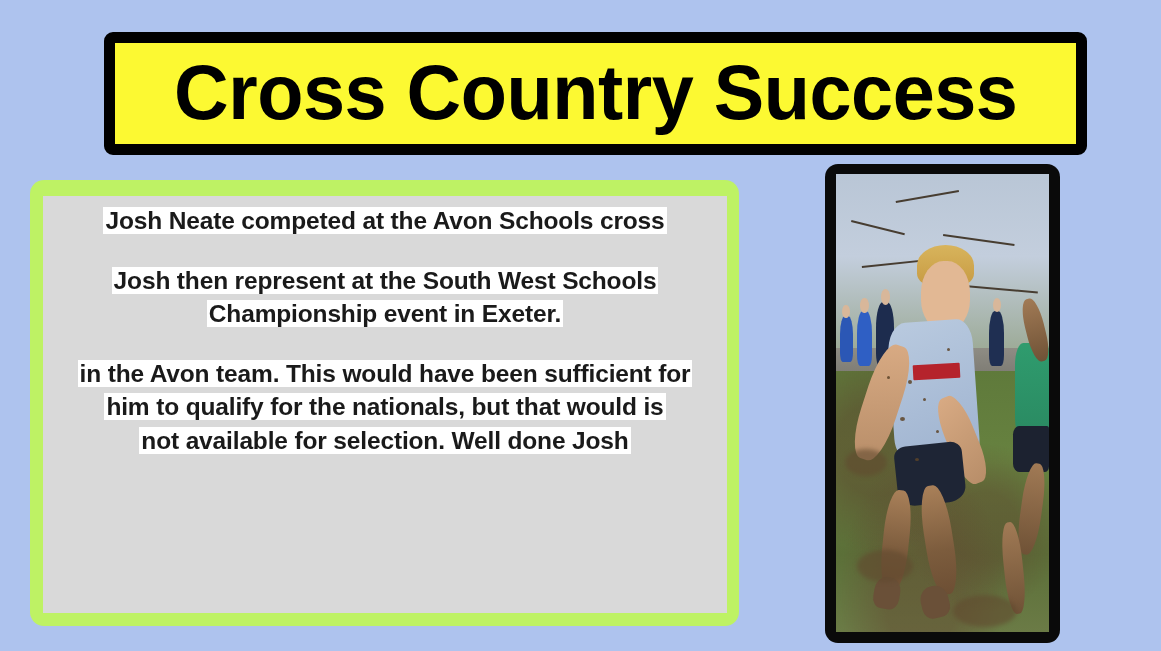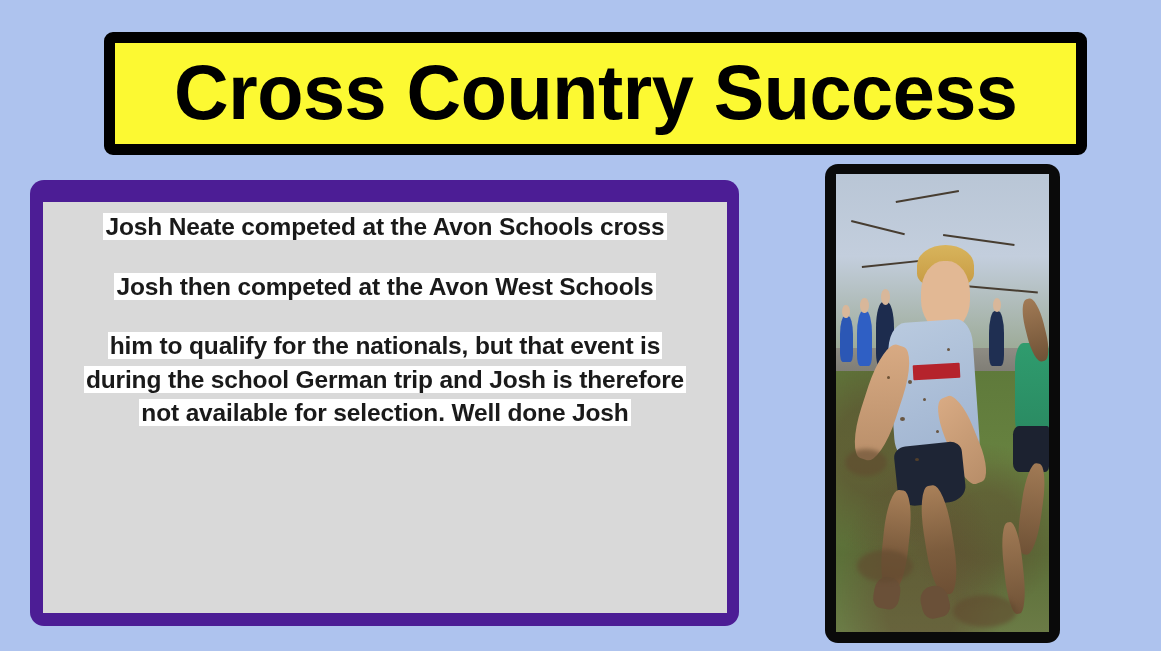--- a/index.html
+++ b/index.html
@@ -42,24 +42,24 @@
     margin-top: -2px;
   }
 
   
   #text-panel {
     position: absolute;
     left: 30px;
     top: 180px;
     width: 709px;
     height: 446px;
-    background: #4c1d95;
+    background: #bef264;
     border-radius: 14px;
     box-sizing: border-box;
-    padding: 22px 12px 13px 13px;
+    padding: 16px 12px 13px 13px;
   }
   #text-panel-inner {
     width: 100%;
     height: 100%;
     background: #d9d9d9;
     box-sizing: border-box;
     padding: 10px 3px 6px 3px;
     overflow: hidden;
   }
   .para {
@@ -250,28 +250,29 @@
 <div id="text-panel">
   <div id="text-panel-inner">
 
     <div class="para">
       <div class="tline"><span>Josh Neate competed at the Avon Schools cross</span></div>
     </div>
 
     <div class="para-gap"></div>
 
     <div class="para">
-      <div class="tline"><span>Josh then competed at the Avon West Schools</span></div>
+      <div class="tline"><span>Josh then represent at the South West Schools</span></div>
+      <div class="tline"><span>Championship event in Exeter.</span></div>
     </div>
 
     <div class="para-gap"></div>
 
     <div class="para">
-      <div class="tline"><span>him to qualify for the nationals, but that event is</span></div>
-      <div class="tline"><span>during the school German trip and Josh is therefore</span></div>
+      <div class="tline"><span>in the Avon team. This would have been sufficient for</span></div>
+      <div class="tline"><span>him to qualify for the nationals, but that would is</span></div>
       <div class="tline"><span>not available for selection. Well done Josh</span></div>
     </div>
 
   </div>
 </div>
 
 <div id="photo-frame">
   <div id="photo">
 
     <div class="ph-sky"></div>

